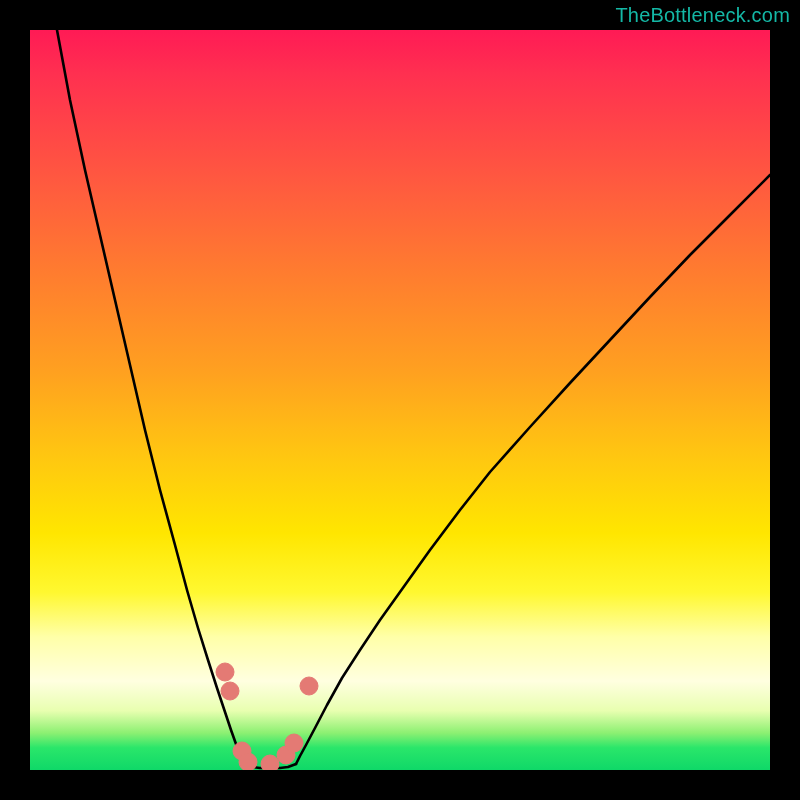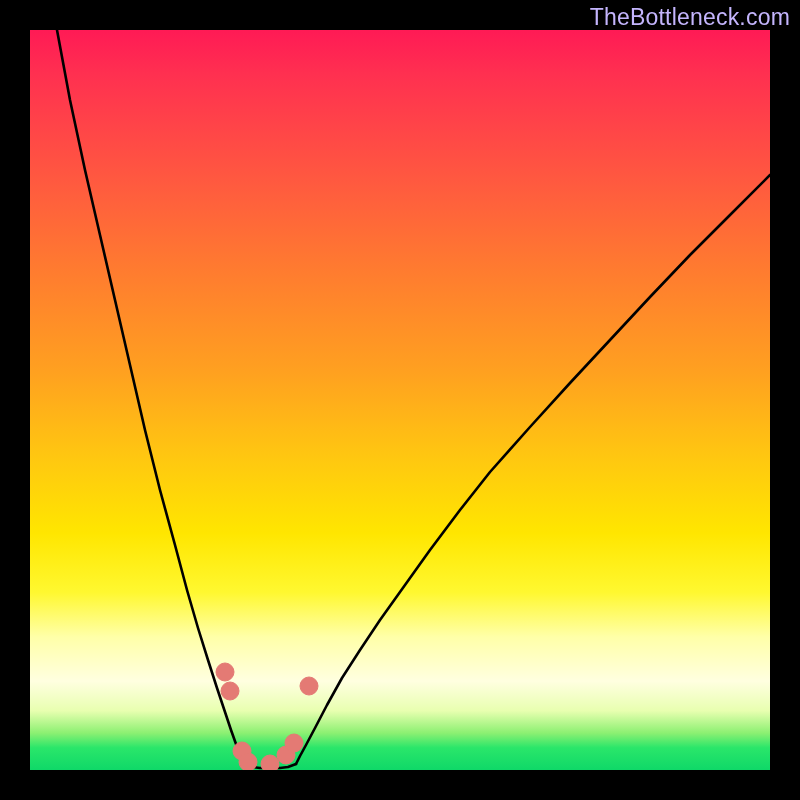--- a/index.html
+++ b/index.html
@@ -49,22 +49,22 @@
   svg.curves {
     position: absolute;
     top: 0; left: 0;
     width: 740px;
     height: 740px;
   }
   .watermark {
     position: absolute;
     top: 4px;
     right: 10px;
-    color: #c4b5fd;
-    font-size: 23px;
+    color: #14b8a6;
+    font-size: 20px;
     font-weight: 500;
     letter-spacing: 0.2px;
     user-select: none;
   }
 </style>
 </head>
 <body>
 
 <div class="frame">
   <div class="plot">

